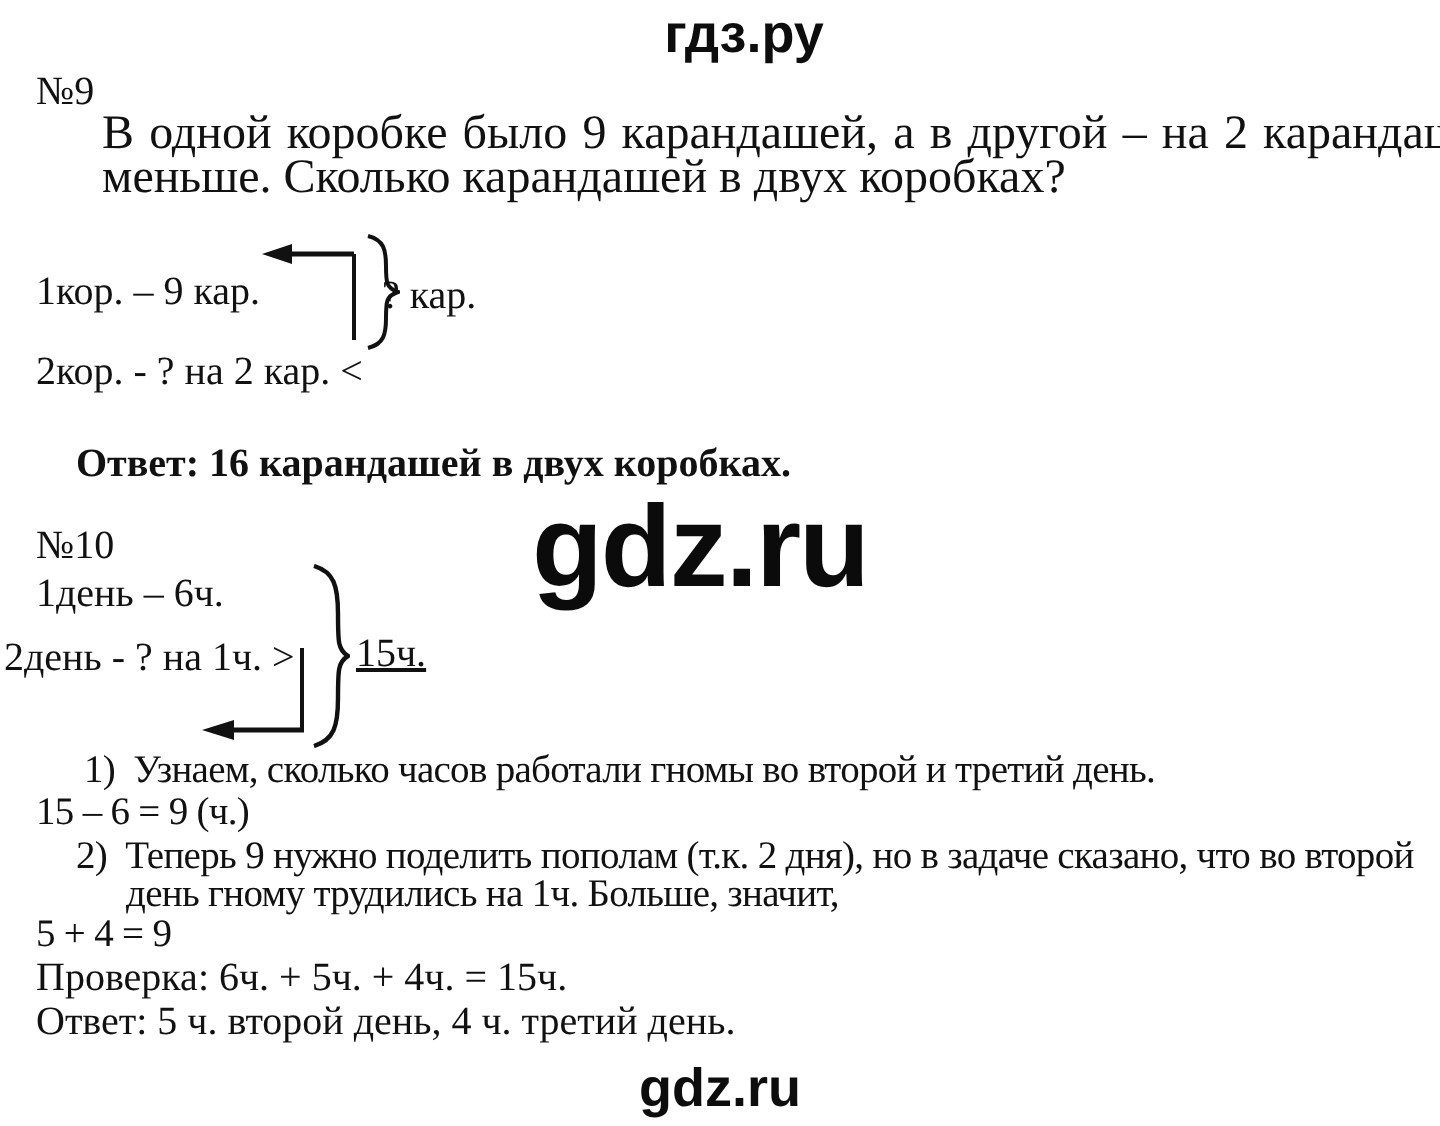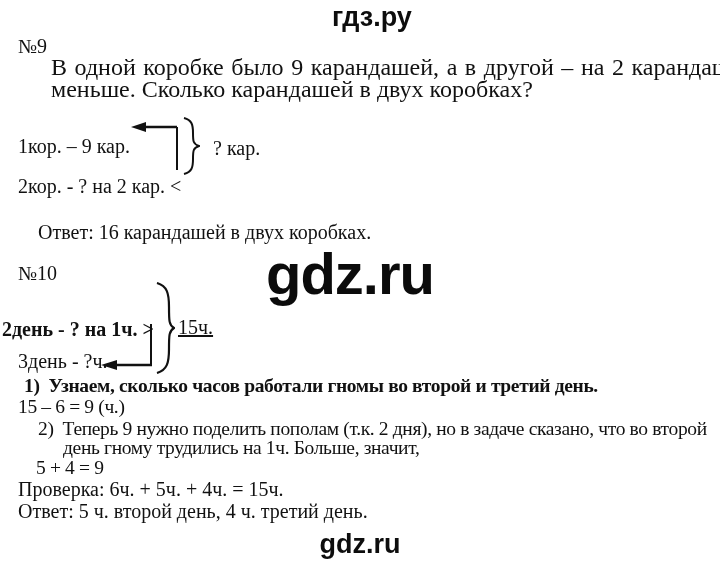--- a/index.html
+++ b/index.html
@@ -75,45 +75,45 @@
 
   <svg class="connector" style="left:130px;top:119px;" width="52" height="55" viewBox="0 0 52 55">
     <line x1="12" y1="8" x2="47" y2="8" stroke="#111" stroke-width="2.4"></line>
     <line x1="47" y1="8" x2="47" y2="51" stroke="#111" stroke-width="2"></line>
     <polygon points="1,8 16,3 16,13" fill="#111"></polygon>
   </svg>
 
   <svg class="brace" style="left:183px;top:117px;" width="17" height="58" viewBox="0 0 17 58">
     <path d="M 1 1 C 9 3, 10 8, 10 16 C 10 24, 10 27, 16 29 C 10 31, 10 34, 10 42 C 10 50, 9 55, 1 57" fill="none" stroke="#111" stroke-width="2"></path>
   </svg>
-  <div class="line" style="left:213px;top:137px;text-align:center;">? кар.</div>
+  <div class="line" style="left:191px;top:137px;text-align:center;">? кар.</div>
 
-  <div class="line" style="left:38px;top:221px;">Ответ: 16 карандашей в двух коробках.</div>
+  <div class="line" style="left:38px;top:221px;font-weight:bold;">Ответ: 16 карандашей в двух коробках.</div>
 
   <div class="line" style="left:18px;top:262px;">№10</div>
 
   <div class="watermark">gdz.ru</div>
 
-  <div class="line" style="left:2px;top:318px;font-weight:bold;">2день - ? на 1ч. &gt;</div>
-  <div class="line" style="left:18px;top:350px;">3день - ?ч.</div>
+  <div class="line" style="left:18px;top:286px;">1день – 6ч.</div>
+  <div class="line" style="left:2px;top:318px;">2день - ? на 1ч. &gt;</div>
 
   <svg class="connector" style="left:100px;top:320px;" width="56" height="50" viewBox="0 0 56 50">
     <line x1="51" y1="4" x2="51" y2="45" stroke="#111" stroke-width="2"></line>
     <line x1="52" y1="45" x2="12" y2="45" stroke="#111" stroke-width="2.6"></line>
     <polygon points="1,45 17,40 17,50" fill="#111"></polygon>
   </svg>
 
   <svg class="brace" style="left:156px;top:282px;" width="19" height="92" viewBox="0 0 19 92">
     <path d="M 1 1 C 11 4, 13 11, 13 25 C 13 39, 13 43, 18 46 C 13 49, 13 53, 13 67 C 13 81, 11 88, 1 91" fill="none" stroke="#111" stroke-width="2.2"></path>
   </svg>
   <div class="line" style="left:178px;top:316px;text-decoration:underline;">15ч.</div>
 
-  <div class="line cond" style="left:24px;top:375px;font-weight:bold;">1)  Узнаем, сколько часов работали гномы во второй и третий день.</div>
+  <div class="line cond" style="left:42px;top:375px;">1)  Узнаем, сколько часов работали гномы во второй и третий день.</div>
   <div class="line cond" style="left:18px;top:396px;">15 – 6 = 9 (ч.)</div>
   <div class="line cond" style="left:38px;top:418px;">2)  Теперь 9 нужно поделить пополам (т.к. 2 дня), но в задаче сказано, что во второй</div>
   <div class="line cond" style="left:63px;top:437px;">день гному трудились на 1ч. Больше, значит,</div>
-  <div class="line cond" style="left:36px;top:457px;">5 + 4 = 9</div>
+  <div class="line cond" style="left:18px;top:457px;">5 + 4 = 9</div>
   <div class="line" style="left:18px;top:478px;text-align:center;">Проверка: 6ч. + 5ч. + 4ч. = 15ч.</div>
   <div class="line" style="left:18px;top:500px;">Ответ: 5 ч. второй день, 4 ч. третий день.</div>
 
   <div class="footer-logo">gdz.ru</div>
 
 </div>
 
 </body></html>

